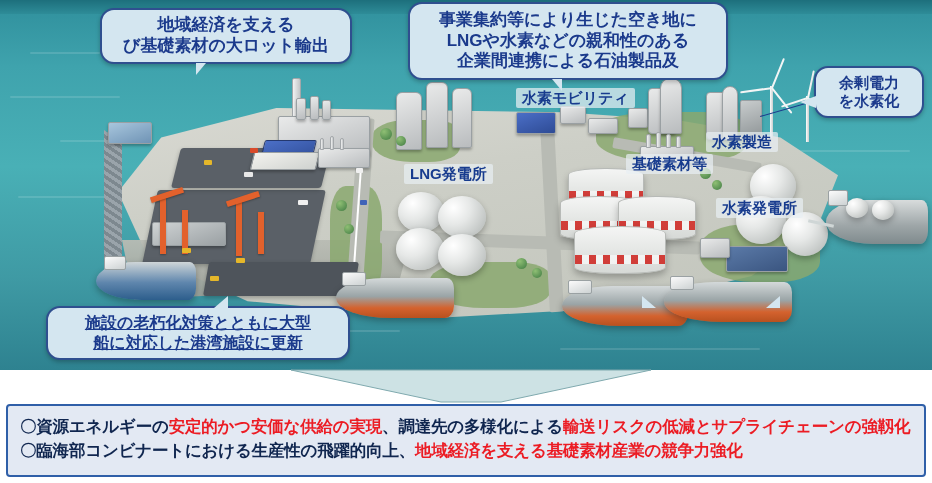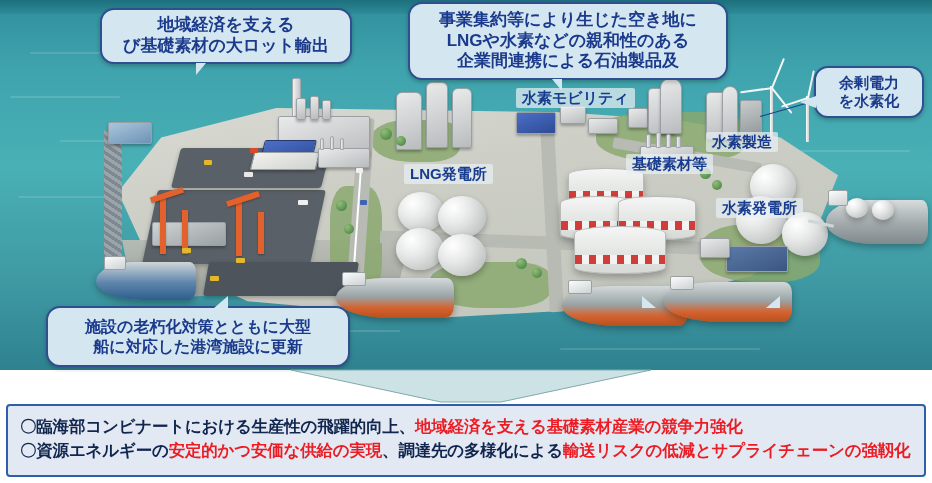--- a/index.html
+++ b/index.html
@@ -343,36 +343,36 @@
 
   <div class="callout lg" style="left:408px; top:2px; width:320px; height:78px; display:flex; align-items:center; justify-content:center;">事業集約等により生じた空き地に
 LNGや水素などの親和性のある
 企業間連携による石油製品及</div>
   <div class="tail" style="left:552px; top:79px; border-width:12px 0 0 10px; border-color:#d4e6f0 transparent transparent transparent;"></div>
 
   <div class="callout sm" style="left:814px; top:66px; width:110px; height:52px; display:flex; align-items:center; justify-content:center;">余剰電力
 を水素化</div>
   <div class="tail" style="left:800px; top:96px; border-width:6px 16px 6px 0; border-color:transparent #d4e6f0 transparent transparent;"></div>
 
-  <div class="callout md" style="left:46px; top:306px; width:304px; height:61px; display:flex; align-items:center; justify-content:center;">施設の老朽化対策とともに大型
+  <div class="callout md" style="left:46px; top:306px; width:304px; height:54px; display:flex; align-items:center; justify-content:center;text-decoration:underline;">施設の老朽化対策とともに大型
 船に対応した港湾施設に更新</div>
   <div class="tail" style="left:214px; top:296px; border-width:0 0 12px 14px; border-color:transparent transparent #d4e6f0 transparent;"></div>
 
   <div class="tail" style="left:642px; top:296px; border-width:0 14px 12px 0; border-color:transparent transparent #d4e6f0 transparent;"></div>
 
   <div class="tail" style="left:766px; top:296px; border-width:0 0 12px 14px; border-color:transparent transparent #d4e6f0 transparent;"></div>
 
   <div id="funnel">
     <svg width="360" height="36" viewBox="0 0 360 36">
       <polygon points="0,2 360,2 210,34 150,34" fill="#cde2e4" stroke="#7fa9ae" stroke-width="1"></polygon>
     </svg>
   </div>
 
   <div id="summary">
     <div class="sum-line">
+      <span>〇資源エネルギーの</span><span class="hl">安定的かつ安価な供給の実現</span><span>、調達先の多様化による</span><span class="hl">輸送リスクの低減とサプライチェーンの強靱化</span>
+    </div>
+    <div class="sum-line">
       <span>〇臨海部コンビナートにおける生産性の飛躍的向上、</span><span class="hl">地域経済を支える基礎素材産業の競争力強化</span>
     </div>
-    <div class="sum-line">
-      <span>〇資源エネルギーの</span><span class="hl">安定的かつ安価な供給の実現</span><span>、調達先の多様化による</span><span class="hl">輸送リスクの低減とサプライチェーンの強靱化</span>
-    </div>
   </div>
 
 </div>
 
 </body></html>

